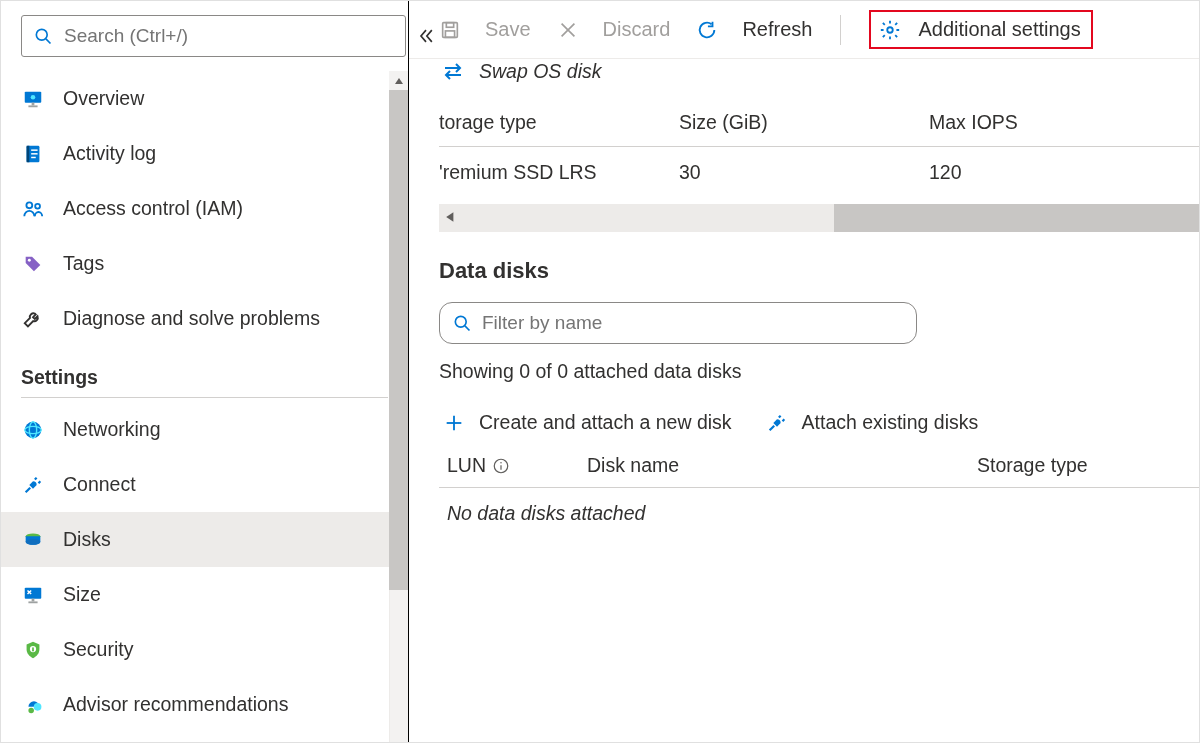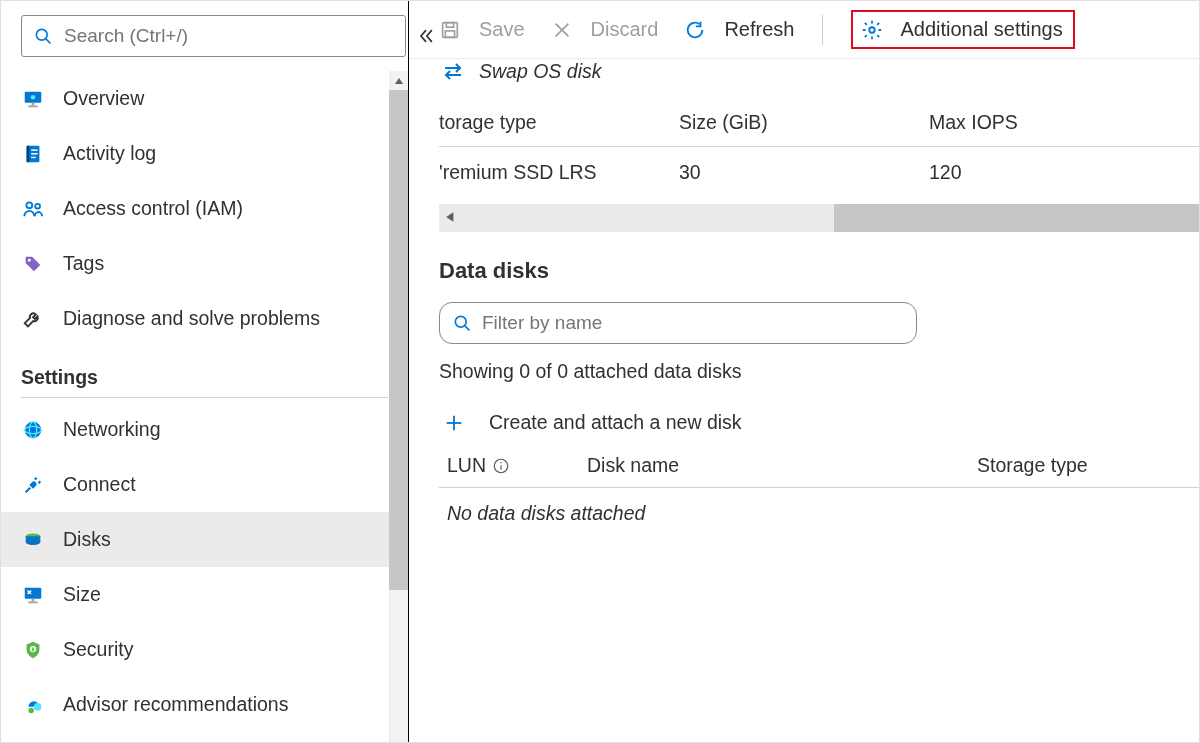--- a/index.html
+++ b/index.html
@@ -21,21 +21,21 @@
 
   .nav-item { display:flex; align-items:center; gap:18px; height:55px; padding:0 20px; font-size:19.5px; cursor:default;}
   .nav-item.selected { background:#edebe9;}
   .nav-icon { width:24px; height:24px; display:flex; align-items:center; justify-content:center;}
   .section-header { font-size:19.5px; font-weight:600; padding:20px 20px 8px 20px;}
   .section-rule { height:1px; background:#d2d0ce; margin:0 20px 4px 20px;}
 
   
   .main { flex:1; height:100%; display:flex; flex-direction:column; overflow:hidden;}
   .toolbar { display:flex; align-items:center; height:58px; padding:0 14px 0 30px; gap:26px; border-bottom:1px solid #edebe9;}
-  .tbtn { display:flex; align-items:center; gap:18px; font-size:20px; color:#323130;}
+  .tbtn { display:flex; align-items:center; gap:24px; font-size:20px; color:#323130;}
   .tbtn.disabled { color:#a19f9d;}
   .tbtn svg { width:22px; height:22px;}
   .vdiv { width:1px; height:30px; background:#d2d0ce; margin:0 2px;}
   .additional { border:2.5px solid #e3081f; padding:6px 10px 6px 8px; color:#0078d4; display:flex; align-items:center; gap:17px;}
   .additional .label{ color:#323130;}
 
   .content { flex:1; overflow:auto; padding:0 0 20px 0;}
   h2.section { font-size:22px; font-weight:700; margin:26px 0 18px 30px;}
   .swap-row { display:flex; align-items:center; gap:14px; color:#0078d4; font-size:19.5px; margin:0 0 28px 32px;font-style:italic;}
   .swap-row .lab{ color:#323130;}
@@ -48,21 +48,21 @@
   .col-sz { width:250px;}
   .col-io { width:220px;}
   .os-rule { height:1px; background:#d2d0ce; margin:0 0 0 30px;}
   .hscroll { height:28px; background:linear-gradient(to right,#edebe9 0,#edebe9 52%, #c8c6c4 52%, #c8c6c4 100%); margin:6px 0 0 30px; position:relative;}
   .hscroll .arrow { position:absolute; left:6px; top:4px; color:#605e5c;}
 
   .filter-box { margin:6px 0 16px 30px; width:478px; height:42px; border:1px solid #8a8886; border-radius:13px; display:flex; align-items:center; padding:0 12px; gap:8px;}
   .filter-box input { border:0; outline:0; font-size:19px; flex:1; background:transparent; color:#605e5c;}
   .showing { font-size:19.5px; margin:0 0 28px 30px;}
   .dd-actions { display:flex; align-items:center; gap:34px; margin:0 0 20px 34px; font-size:19.5px;}
-  .link { color:#0078d4; display:flex; align-items:center; gap:24px;text-align:right;}
+  .link { color:#0078d4; display:flex; align-items:center; gap:14px;text-align:right;}
   .link .t{ color:#323130;}
   .dd-head { display:flex; font-size:19.5px; padding:0 0 10px 38px;}
   .dd-head .lun { width:140px; display:flex; align-items:center; gap:6px;}
   .dd-head .dn { width:390px;}
   .dd-head .st { width:180px;}
   .dd-rule { height:1px; background:#d2d0ce; margin:0 0 0 30px;}
   .nodata { font-size:19.5px; font-style:italic; margin:14px 0 0 38px; color:#323130;}
 
   svg { display:block;}
 </style>
@@ -305,20 +305,28 @@
       <div class="showing">Showing 0 of 0 attached data disks</div>
 
       <div class="dd-actions">
         <div class="link">
           <svg viewBox="0 0 24 24" width="22" height="22" fill="none" stroke="#0078d4" stroke-width="2">
               <line x1="12" y1="4" x2="12" y2="20"></line>
               <line x1="4" y1="12" x2="20" y2="12"></line>
             </svg>
           <span class="t">Create and attach a new disk</span>
         </div>
+        <div class="link">
+          <svg viewBox="0 0 24 24" width="22" height="22" fill="none" stroke="#0078d4" stroke-width="2.4">
+              <path d="M9 15l-5 5"></path>
+              <path d="M8 12l4 4 4-4a4 4 0 0 0-4-4l-4 4z" fill="#0078d4" stroke="none"></path>
+              <path d="M14 6l2-2M18 10l2-2"></path>
+            </svg>
+          <span class="t">Attach existing disks</span>
+        </div>
       </div>
 
       <div class="dd-head">
         <div class="lun">
           <span>LUN</span>
           <svg viewBox="0 0 24 24" width="18" height="18" fill="none" stroke="#605e5c" stroke-width="1.6">
               <circle cx="12" cy="12" r="9"></circle>
               <line x1="12" y1="11" x2="12" y2="17"></line>
               <circle cx="12" cy="7.5" r="1" fill="#605e5c" stroke="none"></circle>
             </svg>

